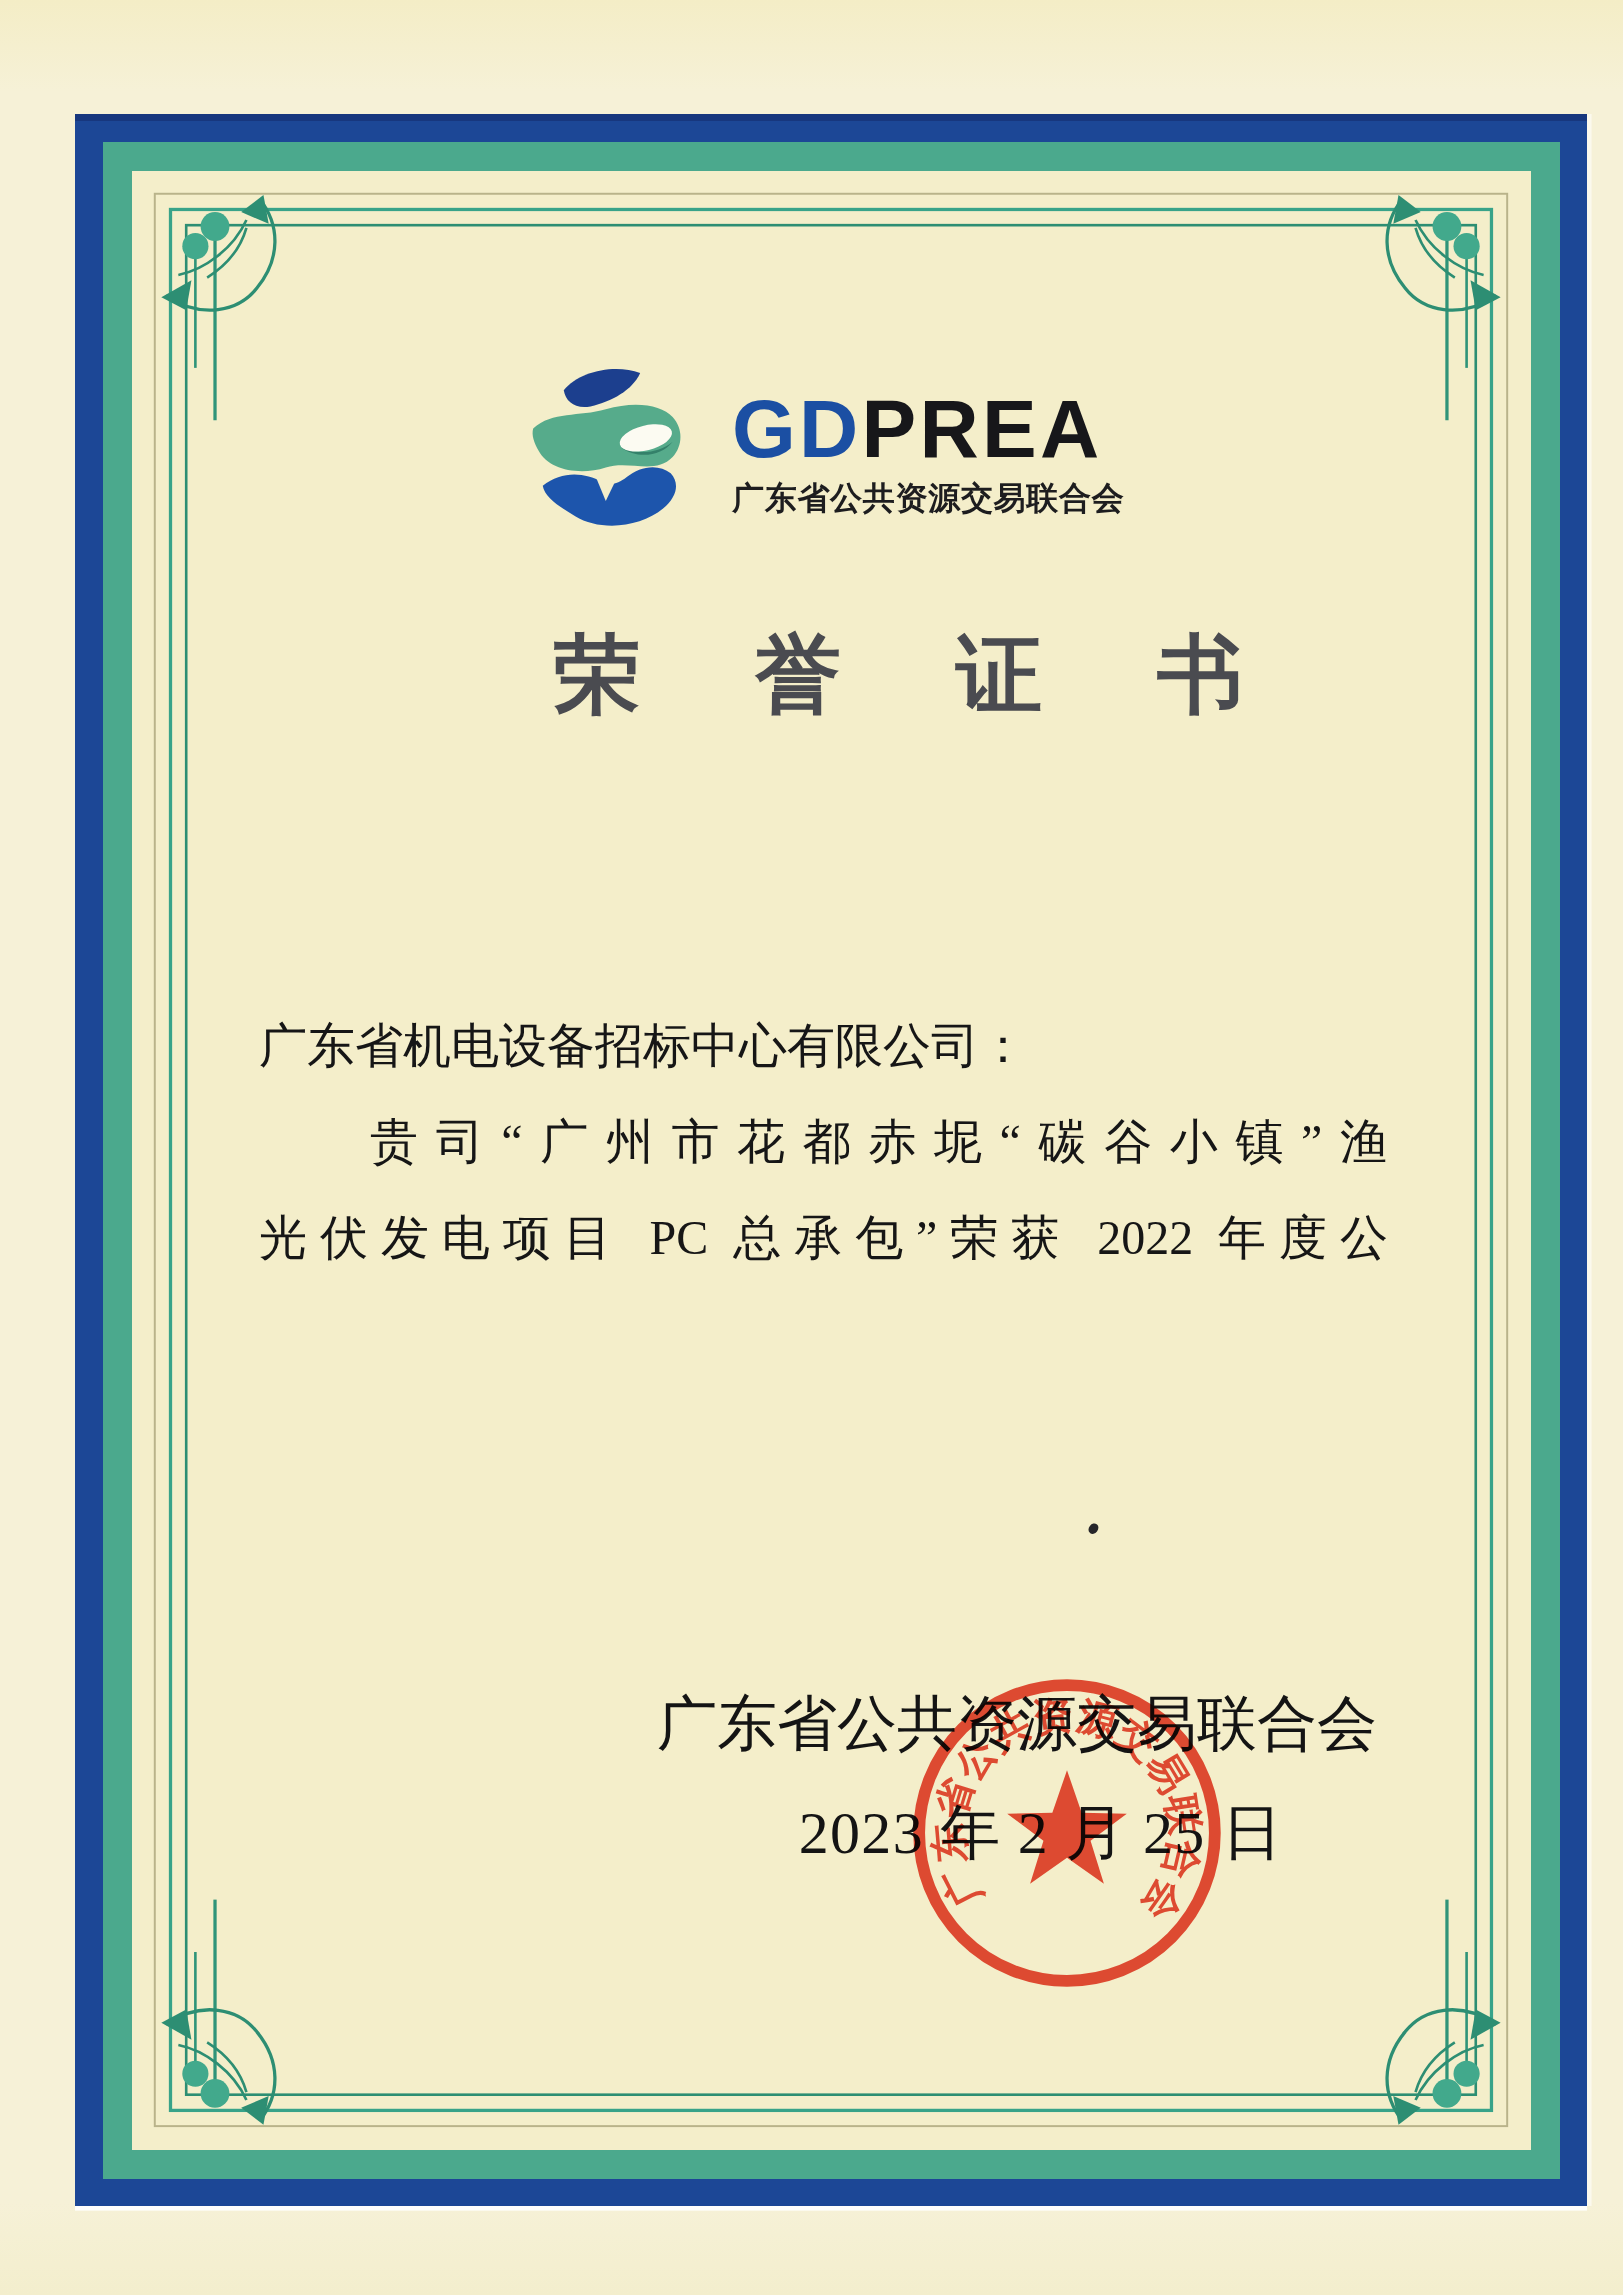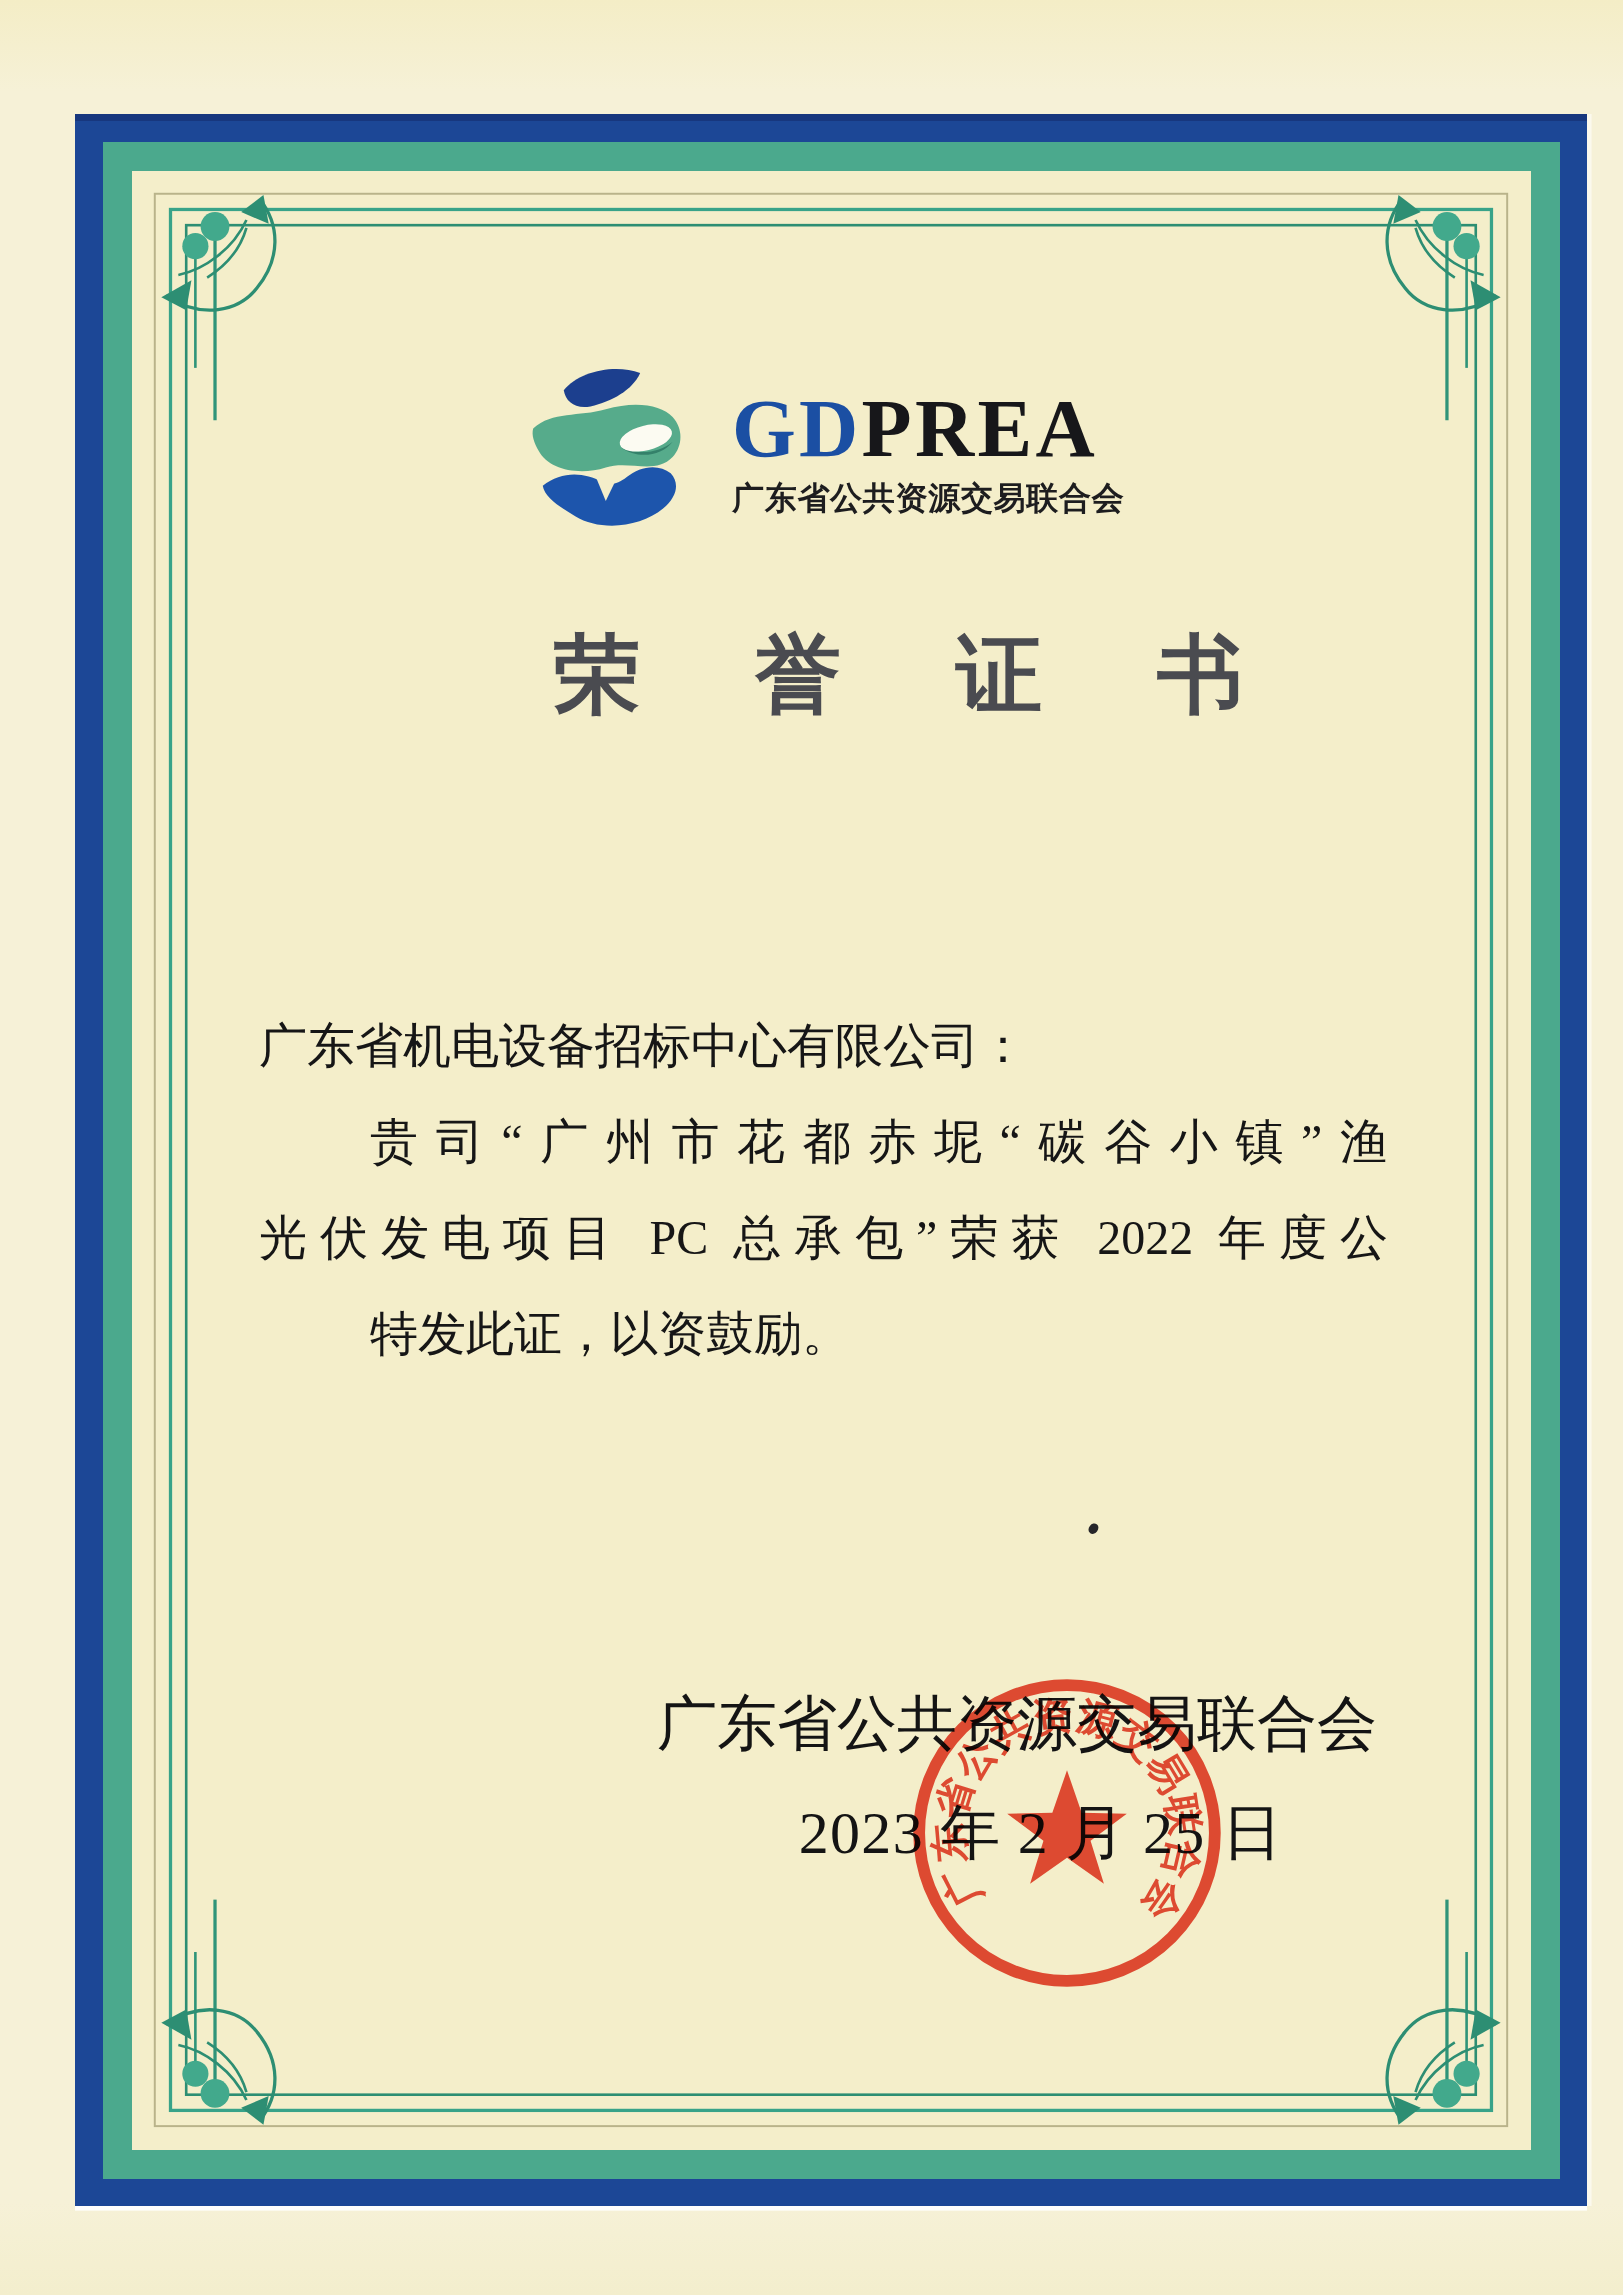--- a/index.html
+++ b/index.html
@@ -15,21 +15,21 @@
     background:#1c4796;box-shadow:0 4.6px 0 rgba(255,255,255,.95),4.6px 0 0 rgba(255,255,255,.55);}
   .border-navy::before{content:"";position:absolute;left:0;top:0;right:0;height:6.5px;background:#152f72;opacity:.65;}
   .border-teal{position:absolute;inset:27.5px;background:#4ba98d;}
   .inner-paper{position:absolute;inset:29px;background:#f4eeca;}
   
   .frame-svg{position:absolute;left:0;top:0;width:1624px;height:2295px;pointer-events:none;}
   
   .logo-row{position:absolute;left:0;top:0;width:100%;}
   .logo-icon{position:absolute;left:516px;top:352px;width:191px;height:191px;}
   .brand-wrap{position:absolute;left:732px;top:388px;width:498px;}
-  .brand{font-family:Liberation Serif, serif;font-weight:900;
+  .brand{font-family:Liberation Sans, sans-serif;font-weight:900;
     font-size:82px;line-height:82px;letter-spacing:3.3px;white-space:nowrap;}
   .brand .gd{color:#1b4fa3;}
   .brand .prea{color:#17171a;}
   .brand-sub{margin-top:6.5px;font-family:"Liberation Sans","DejaVu Sans",sans-serif;
     font-weight:700;font-size:32px;letter-spacing:0.7px;color:#1d1d1f;white-space:nowrap;}
   
   .cert-title{position:absolute;left:554px;top:623px;font-size:86px;line-height:105px;
     letter-spacing:115px;color:#4a4b50;white-space:nowrap;font-weight:700;}
   
   .body-block{position:absolute;left:259px;top:998px;width:1129px;
@@ -97,21 +97,20 @@
       <div class="brand-sub">广东省公共资源交易联合会</div>
     </div>
   </div>
 
   <div class="cert-title">荣誉证书</div>
 
   <div class="body-block">
     <div class="body-line">广东省机电设备招标中心有限公司：</div>
     <div class="body-line fill indent">贵司“广州市花都赤坭“碳谷小镇”渔</div>
     <div class="body-line fill">光伏发电项目 PC 总承包”荣获 2022 年度公</div>
-    <div class="body-line indent">特发此证，以资鼓励。</div>
   </div>
 
   <div class="issuer-line">广东省公共资源交易联合会</div>
   <div class="date-line">2023 年 2 月 25 日</div>
 
   <div class="ink-dot"></div>
 
   <svg class="stamp" viewBox="0 0 240 240">
     <circle cx="120" cy="120" r="113" fill="none" stroke="#e53c27" stroke-width="9"></circle>
     <polygon points="120,72 108.8,104.6 74.3,105.2 102,125.9 91.8,158.8 120,139 148.2,158.8 138,125.9 165.7,105.2 131.2,104.6" fill="#e53c27"></polygon>

